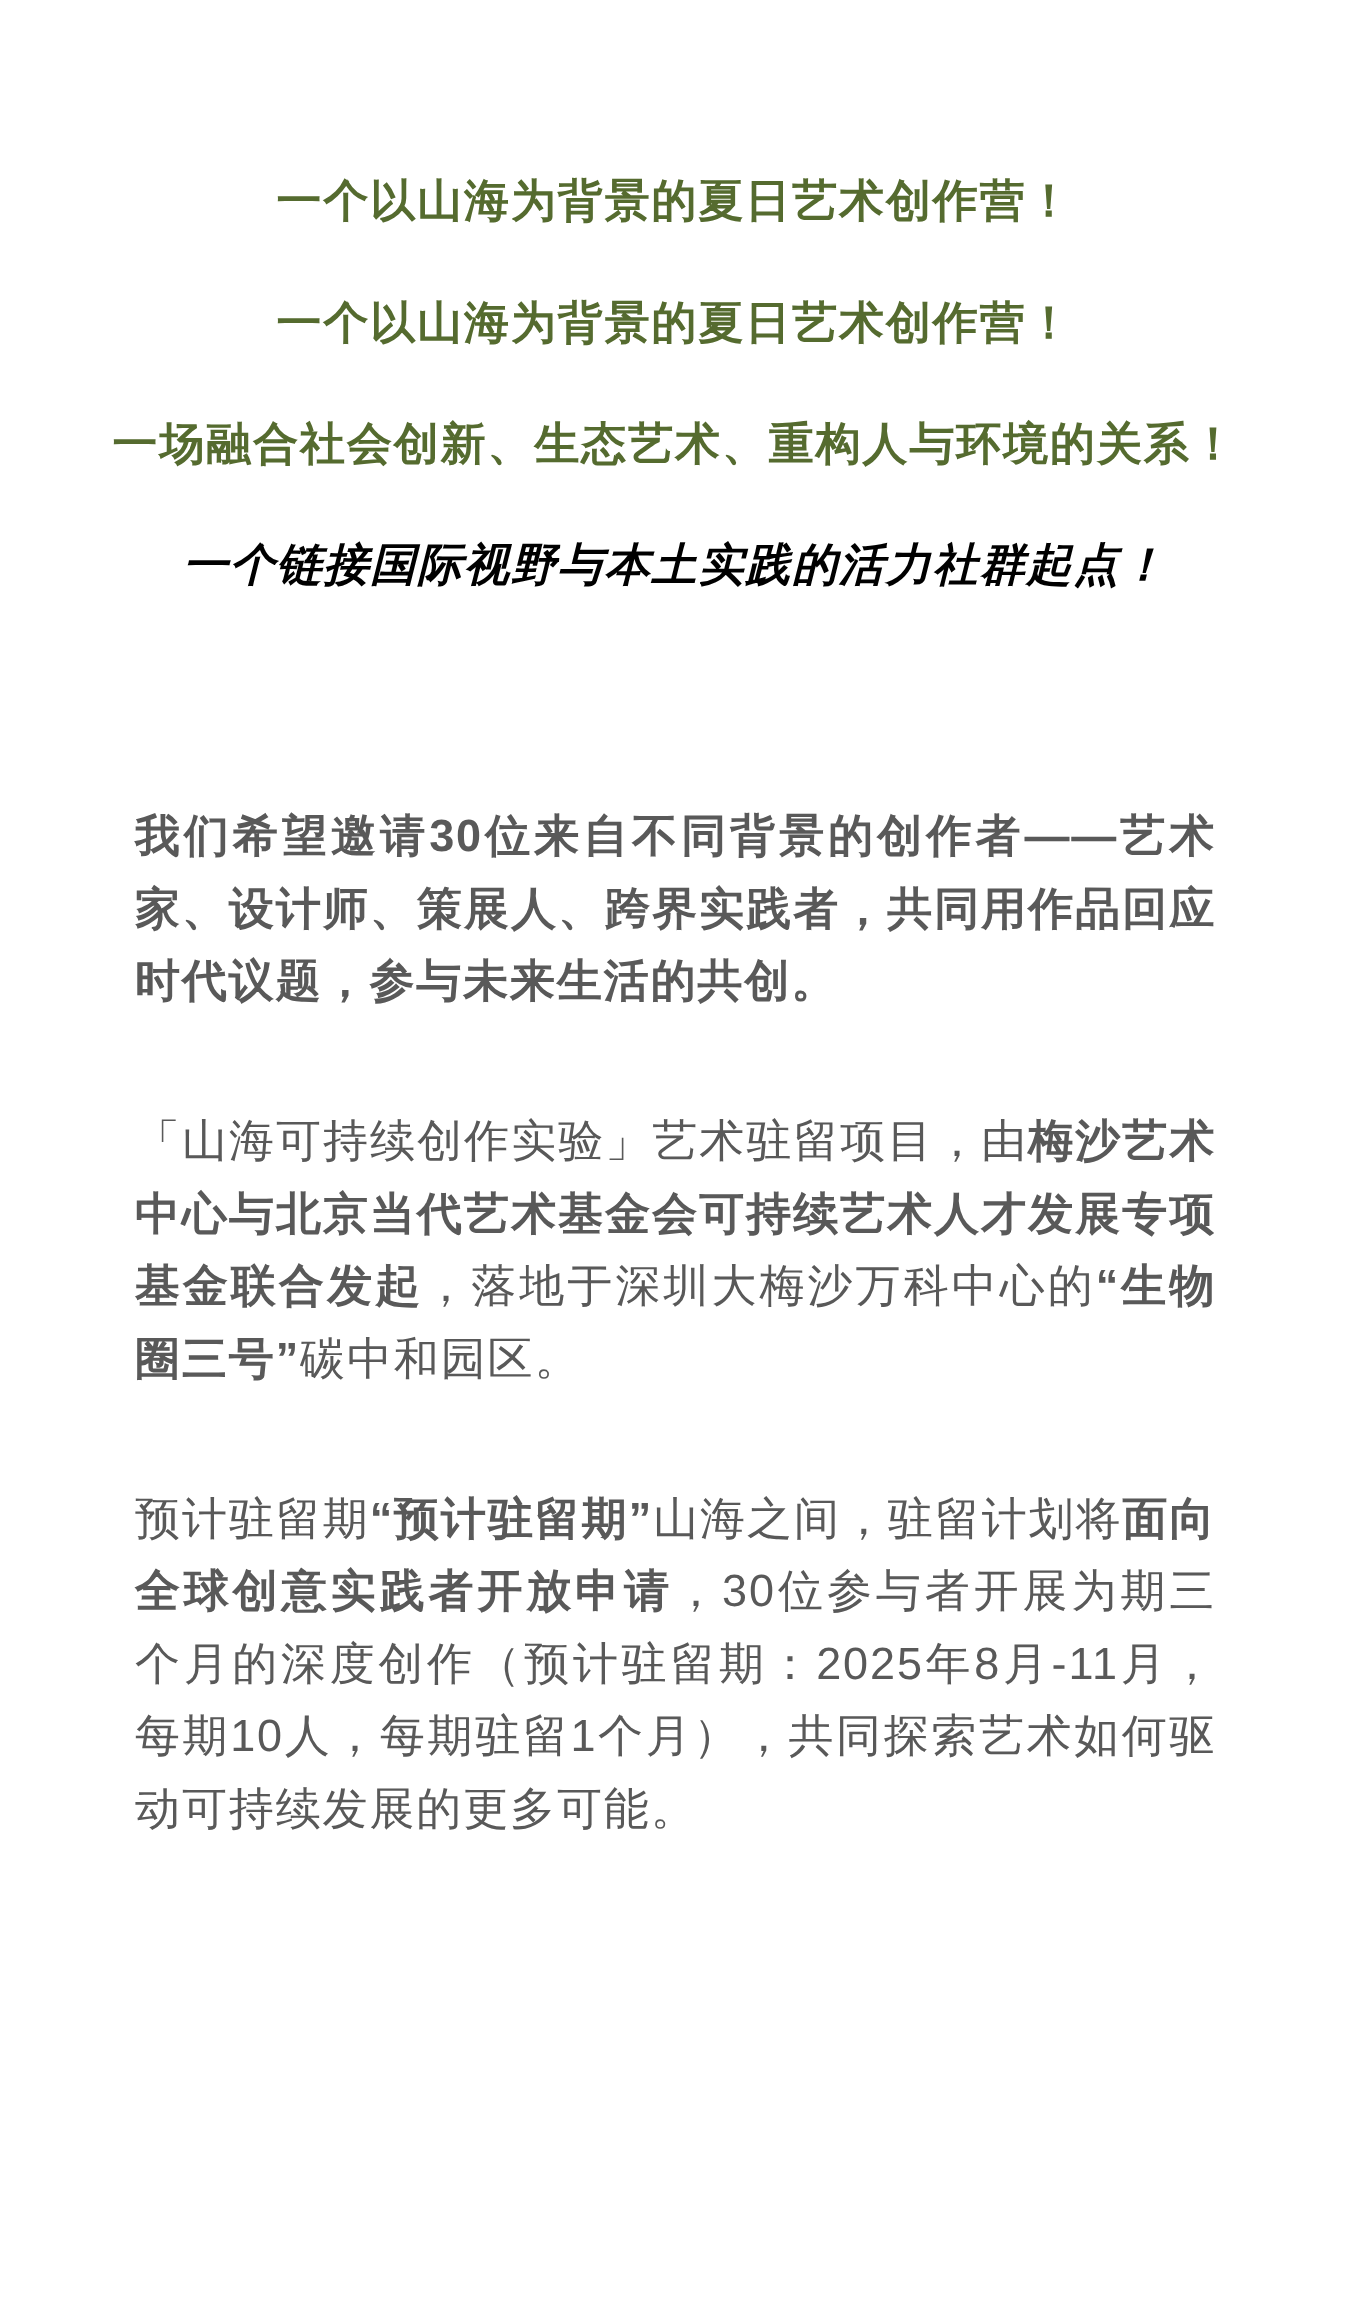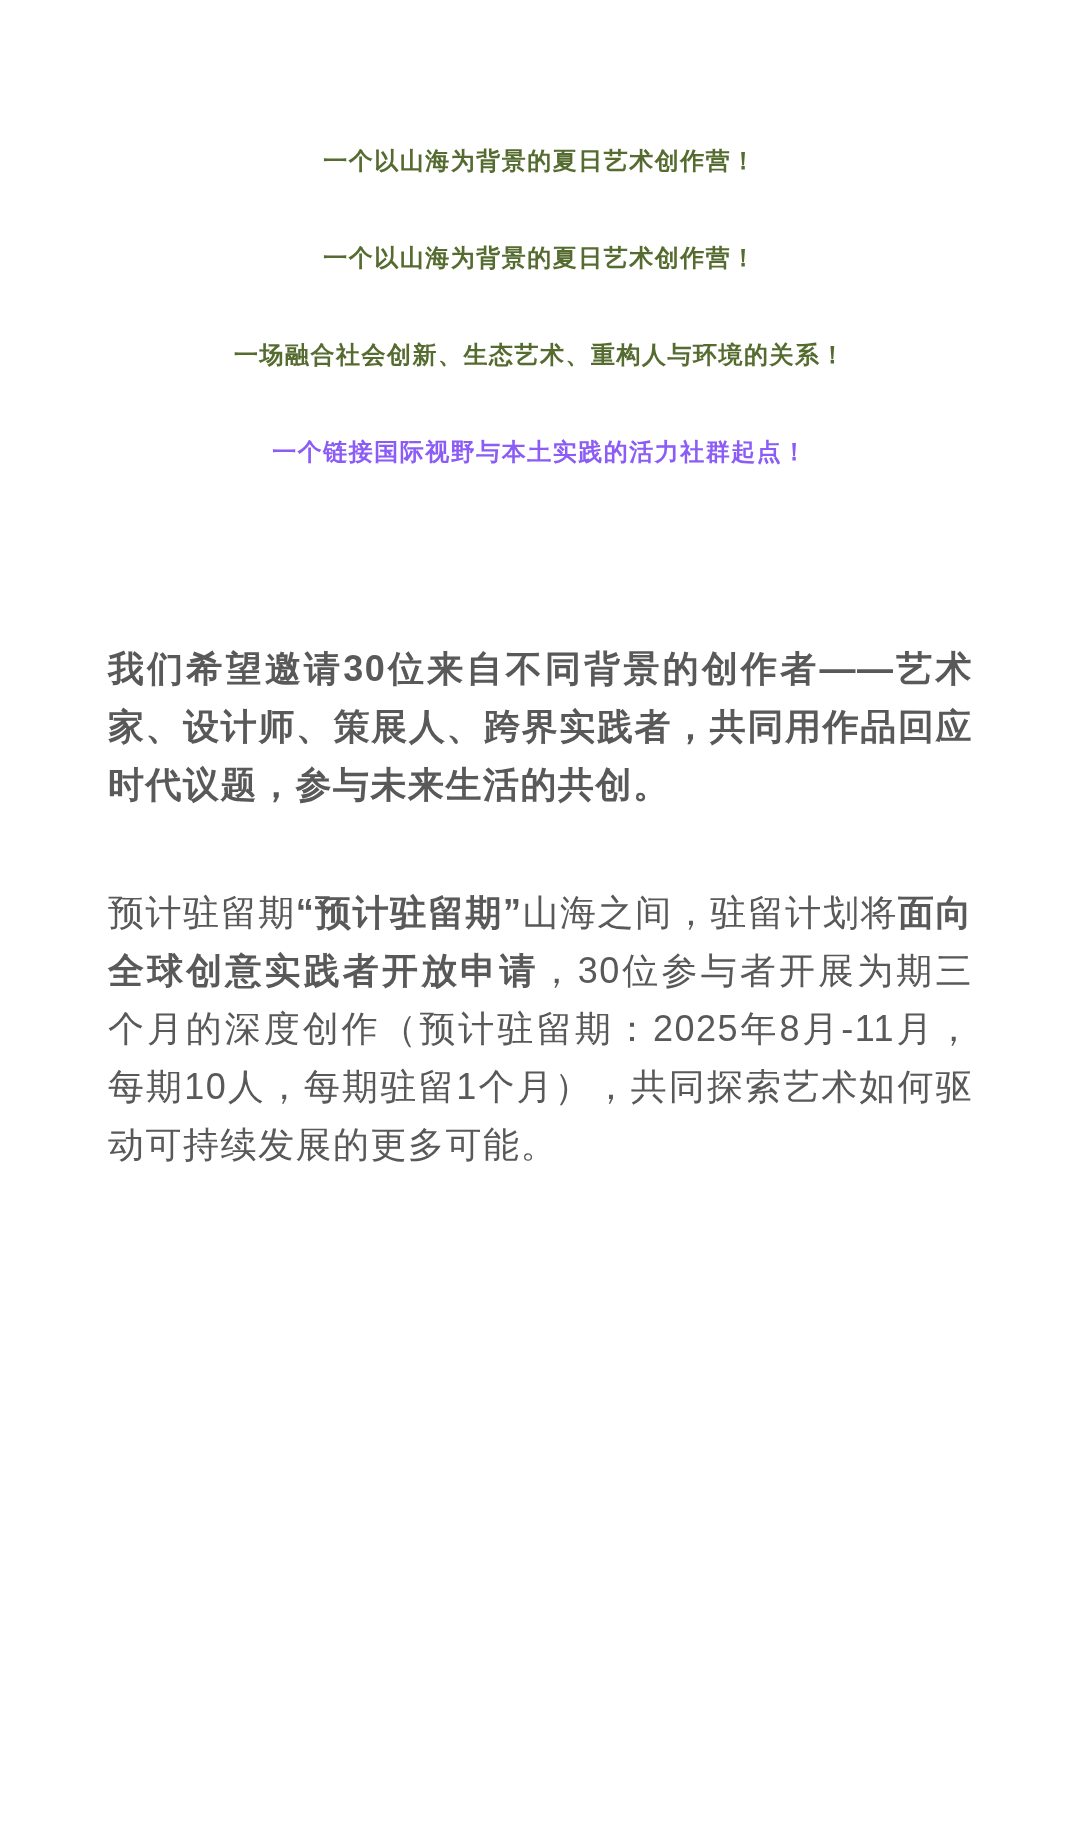--- a/index.html
+++ b/index.html
@@ -20,21 +20,21 @@
     background: #ffffff;
     overflow: hidden;
   }
   .headlines {
     padding: 132px 28px 0 28px;
     margin-bottom: 159px;
     text-align: center;
   }
   .headline {
     margin: 0 0 39px 0;
-    font-size: 24px;
+    font-size: 36px;
     line-height: 58px;
     font-weight: 700;
     letter-spacing: 1.5px;
     color: #556b2f; 
   }
   .headline:last-child {
     margin-bottom: 0;
   }
   .paragraphs {
     padding: 0 107px 135px 108px;
@@ -57,19 +57,20 @@
   }
 </style>
 </head>
 <body style="background: rgb(255, 255, 255);">
 
 <div class="article">
   <section class="headlines" id="headlines">
       <p class="headline" style="color: rgb(85, 107, 47);">一个以山海为背景的夏日艺术创作营！</p>
       <p class="headline" style="color: rgb(85, 107, 47);">一个以山海为背景的夏日艺术创作营！</p>
       <p class="headline" style="color: rgb(85, 107, 47);">一场融合社会创新、生态艺术、重构人与环境的关系！</p>
-      <p class="headline" style="color: #8b5cf6;">一个链接国际视野与本土实践的活力社群起点！</p>
+      <p class="headline" style="color: #000000; font-style: italic;">一个链接国际视野与本土实践的活力社群起点！</p>
     </section>
   <section class="paragraphs" id="paragraphs">
       <p class="para" style="color: rgb(89, 89, 89);"><strong>我们希望邀请30位来自不同背景的创作者——艺术家、设计师、策展人、跨界实践者，共同用作品回应时代议题，参与未来生活的共创。</strong></p>
+      <p class="para" style="color: rgb(89, 89, 89);"><span>「山海可持续创作实验」艺术驻留项目，由</span><strong>梅沙艺术中心与北京当代艺术基金会可持续艺术人才发展专项基金联合发起</strong><span>，落地于深圳大梅沙万科中心的</span><strong>“生物圈三号”</strong><span>碳中和园区。</span></p>
       <p class="para" style="color: rgb(89, 89, 89);"><span>预计驻留期</span><strong>“预计驻留期”</strong><span>山海之间，驻留计划将</span><strong>面向全球创意实践者开放申请</strong><span>，30位参与者开展为期三个月的深度创作（预计驻留期：2025年8月-11月，每期10人，每期驻留1个月），共同探索艺术如何驱动可持续发展的更多可能。</span></p>
     </section>
 </div>
 
 </body></html>

